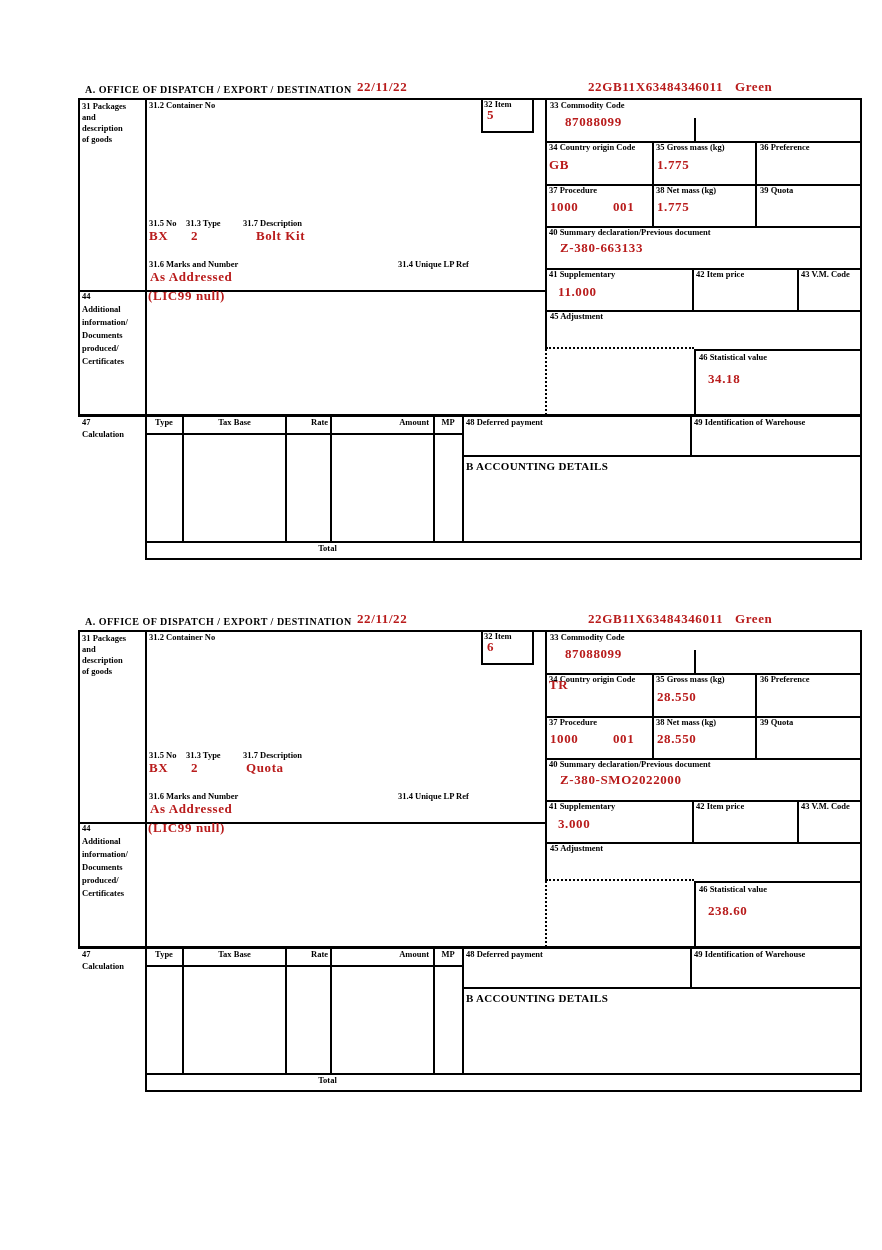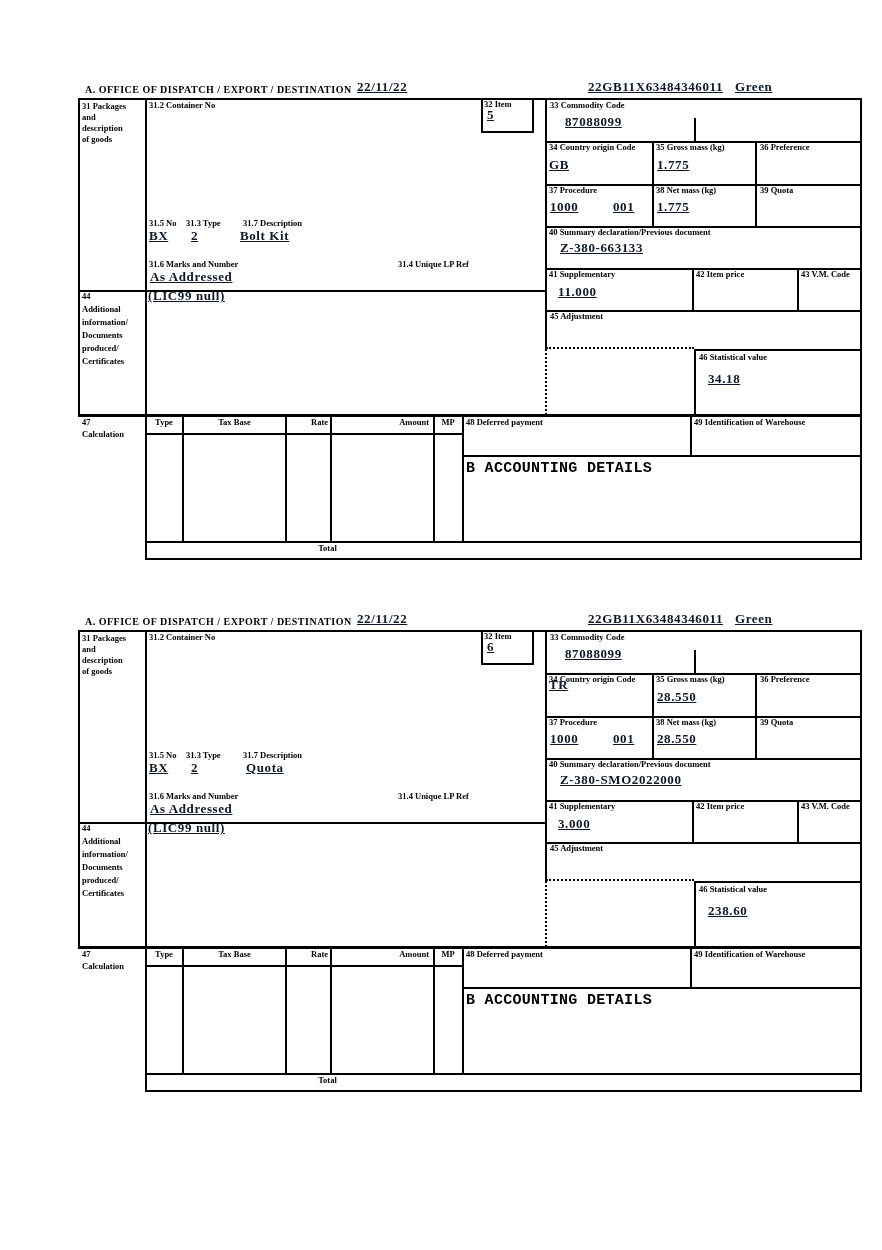--- a/index.html
+++ b/index.html
@@ -1,21 +1,21 @@
 <!DOCTYPE html>
 <html><head>
 <meta charset="utf-8">
 <style>
   html,body{margin:0;padding:0;background:#fff;}
   body{width:882px;height:1250px;position:relative;overflow:hidden;}
   .block{position:absolute;left:0;width:882px;height:482px;}
   .lbl{position:absolute;font:bold 8.5px "Liberation Serif",serif;color:#000;white-space:nowrap;line-height:1.15;}
   .hdr{font-size:10px;letter-spacing:0.5px;}
-  .bb{font-size:15px;letter-spacing:0.3px;font-family:Liberation Mono, monospace;}
-  .val{position:absolute;font:bold 13px "Liberation Serif",serif;color:#0f172a;white-space:nowrap;letter-spacing:0.6px;line-height:1.1;text-decoration:underline;}
+  .bb{font-size:11px;letter-spacing:0.3px;}
+  .val{position:absolute;font:bold 13px "Liberation Serif",serif;color:#b91c1c;white-space:nowrap;letter-spacing:0.6px;line-height:1.1;}
   .u{}
   .ln{position:absolute;background:#000;}
   .dot-h{position:absolute;border-top:2px dotted #000;background:none;height:0;}
   .dot-v{position:absolute;border-left:2px dotted #000;background:none;width:0;}
   .box{position:absolute;border:2px solid #000;}
   .ctr{text-align:center;}
   .rgt{text-align:right;padding-right:2px;}
 </style>
 </head>
 <body>
@@ -90,21 +90,21 @@
   <span class="lbl u" style="left:549px;top:190px;">41 Supplementary</span>
   <span class="val" style="left:558px;top:205px;">11.000</span>
   <span class="lbl u" style="left:696px;top:190px;">42 Item price</span>
   <span class="lbl u" style="left:801px;top:190px;">43 V.M. Code</span>
 
   <span class="lbl" style="left:149px;top:139px;">31.5 No</span>
   <span class="lbl" style="left:186px;top:139px;">31.3 Type</span>
   <span class="lbl" style="left:243px;top:139px;">31.7 Description</span>
   <span class="val" style="left:149px;top:149px;">BX</span>
   <span class="val" style="left:191px;top:149px;">2</span>
-  <span class="val" style="left:240px;top:149px;">Bolt Kit</span>
+  <span class="val" style="left:256px;top:149px;">Bolt Kit</span>
 
   <span class="lbl" style="left:149px;top:180px;">31.6 Marks and Number</span>
   <span class="lbl" style="left:398px;top:180px;">31.4 Unique LP Ref</span>
   <span class="val" style="left:150px;top:190px;">As Addressed</span>
 
   <span class="lbl" style="left:82px;top:212px;">44</span>
   <span class="lbl u" style="left:82px;top:225px;">Additional</span>
   <span class="lbl u" style="left:82px;top:238px;">information/</span>
   <span class="lbl u" style="left:82px;top:251px;">Documents</span>
   <span class="lbl u" style="left:82px;top:264px;">produced/</span>

